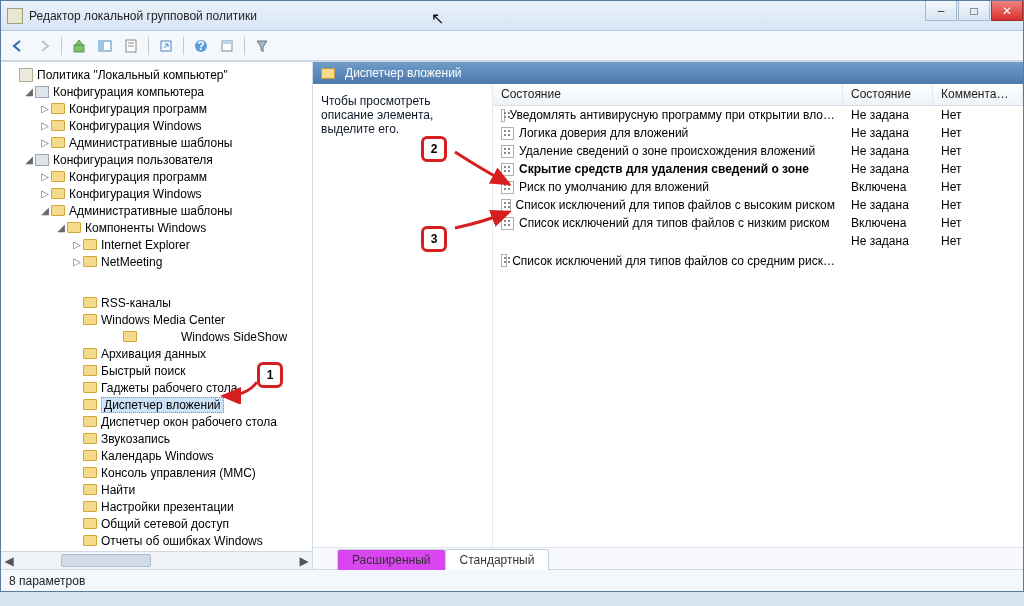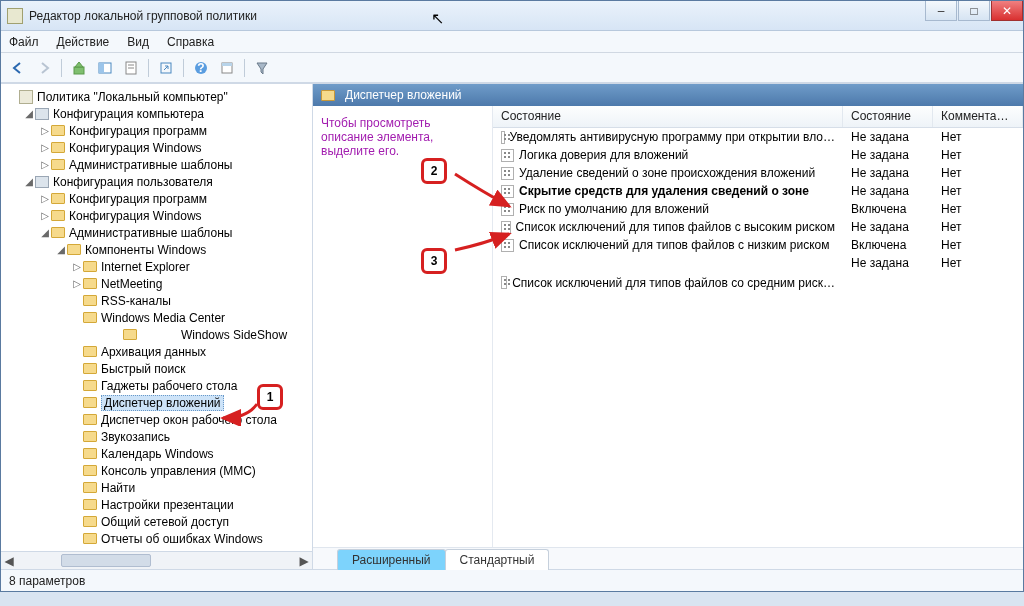--- a/index.html
+++ b/index.html
@@ -26,31 +26,31 @@
   .tree-node { display:flex; align-items:center; height:17px; white-space:nowrap; cursor:default; }
   .tree-toggle { width:12px; color:#6a6a6a; text-align:center; font-size:10px; }
   .folder-i { width:14px; height:11px; background:#f6da8c; border:1px solid #d4a838; margin-right:4px; border-radius:1px; }
   .comp-i { width:14px; height:12px; background:#dce4ec; border:1px solid #9aa6b4; margin-right:4px; }
   .root-i { width:14px; height:14px; background:#eceada; border:1px solid #b0ae90; margin-right:4px; }
   .tree-sel { background:#cde3f8; border:1px dotted #6898c8; padding:0 2px; }
   .right-pane { flex:1; display:flex; flex-direction:column; min-width:0; }
   .rp-header { height:22px; background: linear-gradient(to bottom,#6f9cc9,#4d79ab); color:#fff; display:flex; align-items:center; padding:0 8px; gap:6px; }
   .rp-header .folder-i { background:#f6da8c; border-color:#c89838; }
   .rp-body { flex:1; display:flex; min-height:0; }
-  .rp-desc { width:180px; padding:10px 8px; color:#a21caf; border-right:1px solid #e4e9f0; }
+  .rp-desc { width:180px; padding:10px 8px; color:#0f172a; border-right:1px solid #e4e9f0; }
   .rp-list { flex:1; display:flex; flex-direction:column; min-width:0; }
   .list-head { display:flex; height:22px; background:linear-gradient(to bottom,#fdfefe,#eef3f8); border-bottom:1px solid #d6dee8; }
   .lh-col { padding:3px 8px; border-right:1px solid #e2e8ef; color:#222; overflow:hidden; text-overflow:ellipsis; white-space:nowrap; }
   .list-rows { flex:1; overflow:auto; }
   .list-row { display:flex; height:18px; align-items:center; }
   .lr-cell { padding:1px 8px; overflow:hidden; text-overflow:ellipsis; white-space:nowrap; }
   .setting-i { width:13px; height:13px; border:1px solid #b0b0b0; background:#fff; margin-right:5px; position:relative; }
   .setting-i::after { content:""; position:absolute; left:2px; top:2px; width:2px; height:2px; background:#888; box-shadow: 4px 0 #888, 0 4px #888, 4px 4px #888; }
   .tabs { height:22px; display:flex; align-items:flex-end; padding-left:24px; border-top:1px solid #e0e6ee; background:#f7f9fc; }
-  .tab { padding:3px 14px; border:1px solid #c6d0dc; border-bottom:none; background:#7dd3fc; margin-right:-1px; border-radius:3px 3px 0 0; color:#333; position:relative; top:1px; }
+  .tab { padding:3px 14px; border:1px solid #c6d0dc; border-bottom:none; background:#d946ef; margin-right:-1px; border-radius:3px 3px 0 0; color:#333; position:relative; top:1px; }
   .tab.active { background:#fff; z-index:2; }
   .statusbar { height:22px; border-top:1px solid #cfd9e6; display:flex; align-items:center; padding:0 8px; background:#f4f8fc; color:#222; }
   .callout { position:absolute; width:26px; height:26px; border:3px solid #d62020; border-radius:6px; display:flex; align-items:center; justify-content:center; font-weight:bold; font-size:13px; color:#000; background:#fff; z-index:50; }
   svg.arrow { position:absolute; z-index:49; }
   .col-name { flex:1; min-width:240px; }
   .col-state { width:90px; }
   .col-comment { width:90px; }
 </style>
 </head>
 <body>
@@ -61,26 +61,20 @@
     <span class="icon"></span>
     <span class="titlebar-text">Редактор локальной групповой политики</span>
     <span class="cursor">↖</span>
     <div class="win-controls">
       <div class="wc-btn">‒</div>
       <div class="wc-btn">□</div>
       <div class="wc-btn wc-close">✕</div>
     </div>
   </div>
 
-  <div class="menubar">
-    <span>Файл</span>
-    <span>Действие</span>
-    <span>Вид</span>
-    <span>Справка</span>
-  </div>
 
   <div class="toolbar">
     <div class="tb-btn">
         <svg width="14" height="14">
           <path d="M9 2 L3 7 L9 12" fill="none" stroke="#2a68b0" stroke-width="2"></path>
         </svg>
       </div>
     <div class="tb-btn">
         <svg width="14" height="14">
           <path d="M5 2 L11 7 L5 12" fill="none" stroke="#b8c4d2" stroke-width="2"></path>
@@ -191,21 +185,21 @@
           <div class="tree-node" style="padding-left: 64px;">
             <span class="tree-toggle">▷</span>
             <span class="folder-i"></span>
             <span>Internet Explorer</span>
           </div>
           <div class="tree-node" style="padding-left: 64px;">
             <span class="tree-toggle">▷</span>
             <span class="folder-i"></span>
             <span>NetMeeting</span>
           </div>
-          <div class="tree-node" style="padding-left: 64px;">
+          <div class="tree-node" style="padding-left: 64px; margin-top: 24px;">
             <span class="tree-toggle"></span>
             <span class="folder-i"></span>
             <span>RSS-каналы</span>
           </div>
           <div class="tree-node" style="padding-left: 64px;">
             <span class="tree-toggle"></span>
             <span class="folder-i"></span>
             <span>Windows Media Center</span>
           </div>
           <div class="tree-node" style="padding-left: 64px; gap: 40px;">

